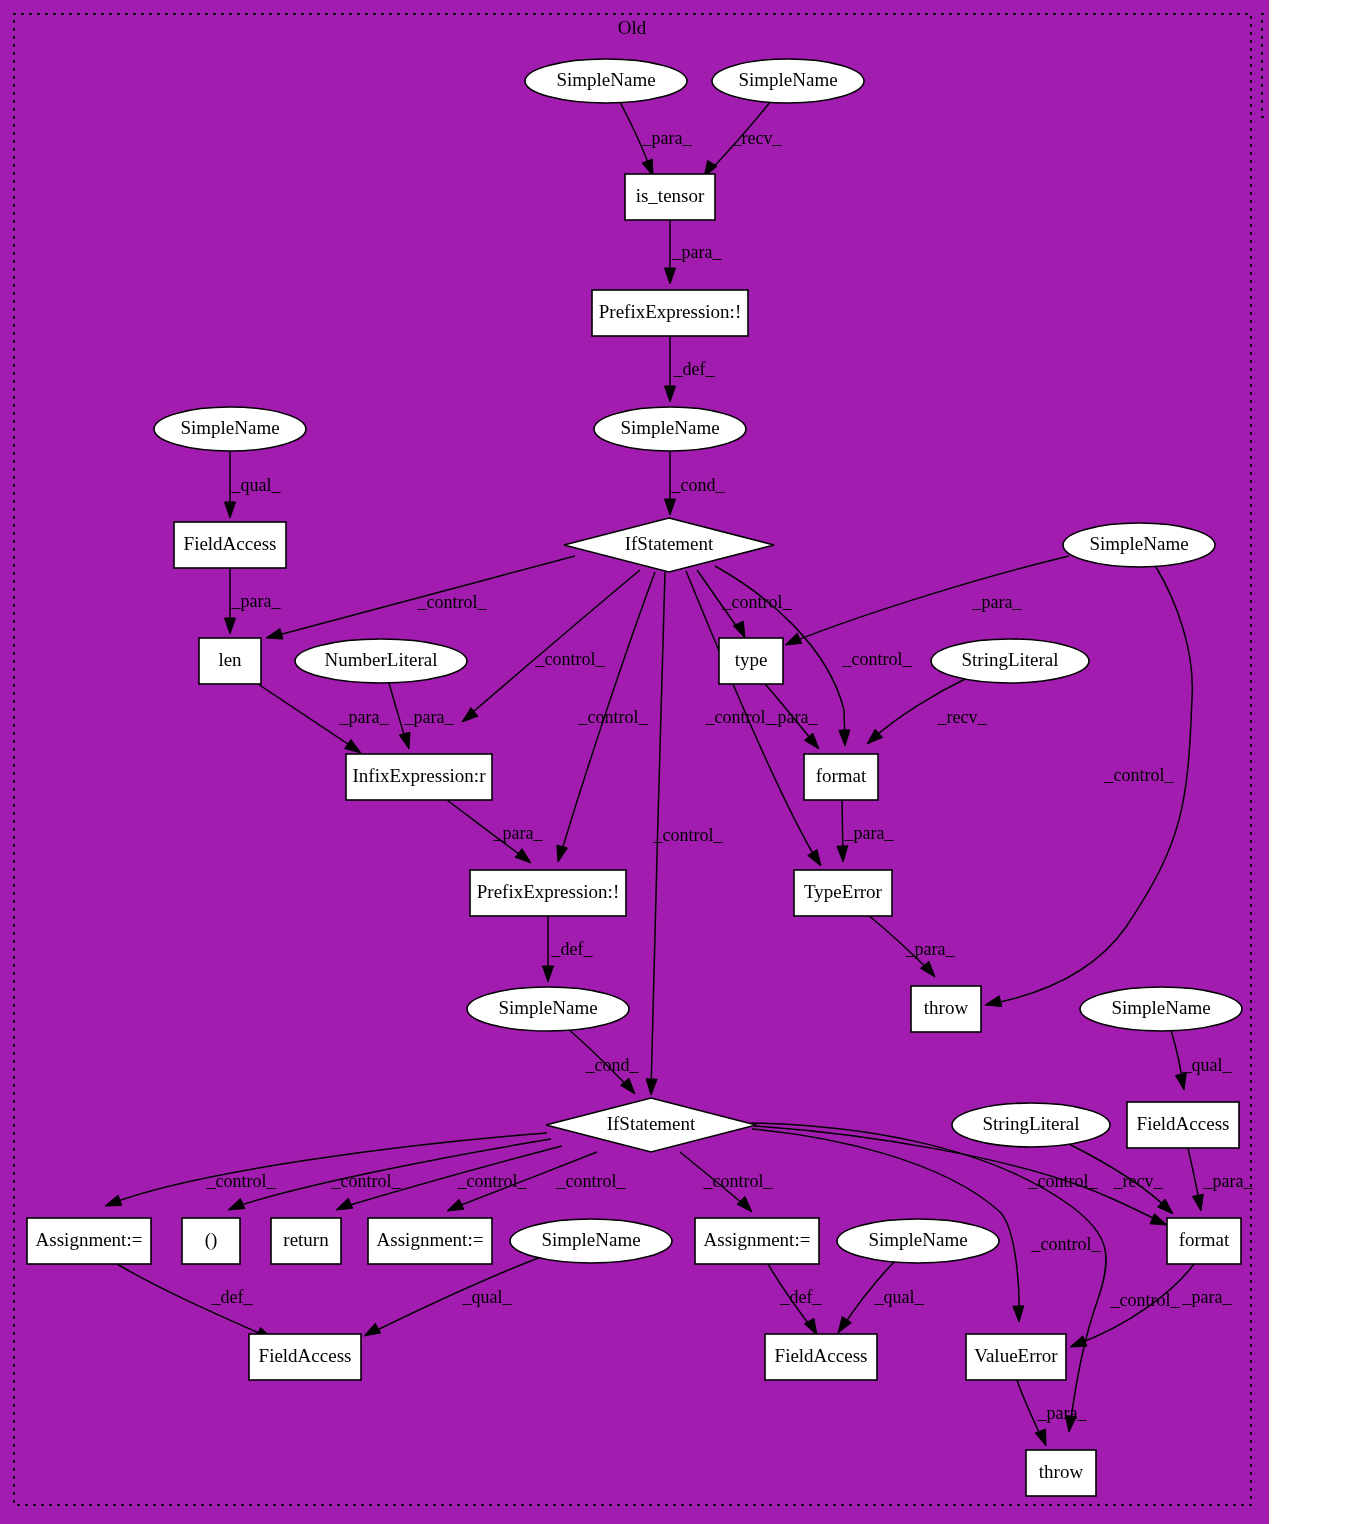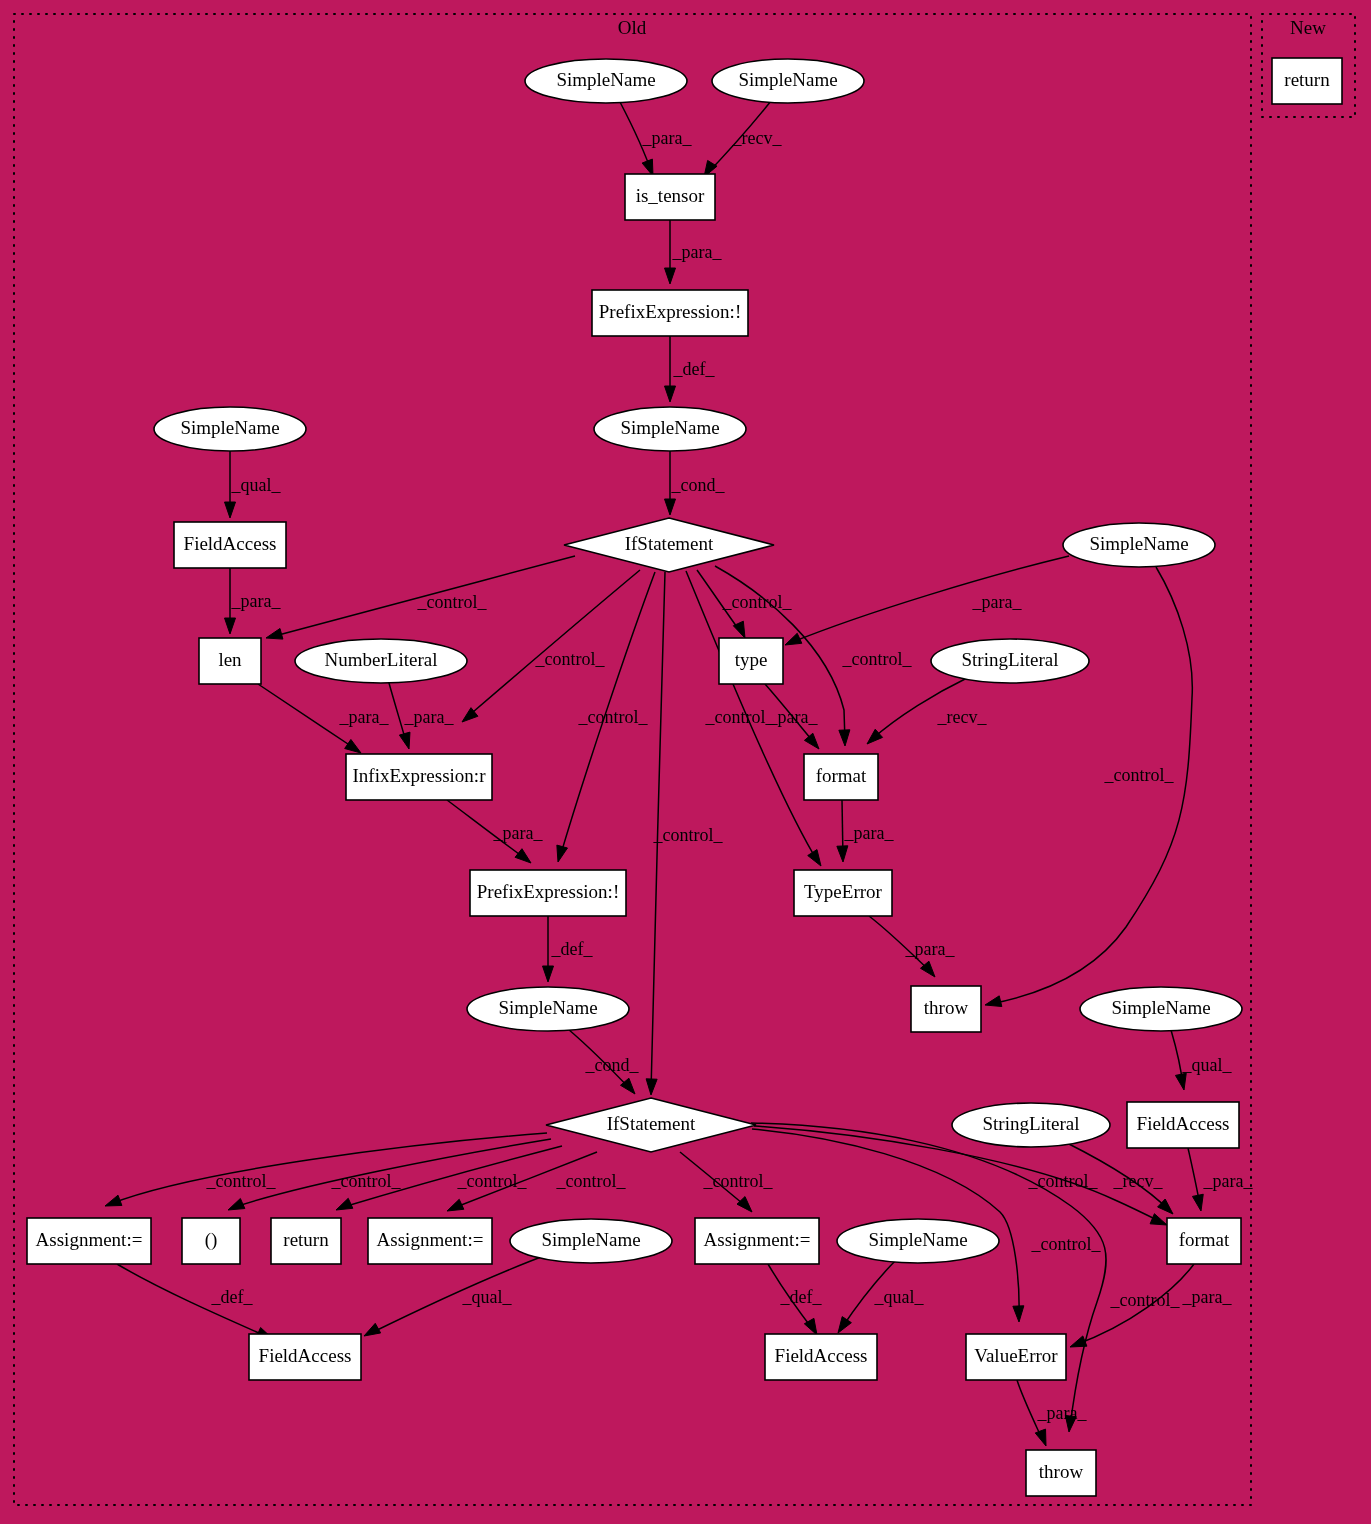--- a/index.html
+++ b/index.html
@@ -5,23 +5,23 @@
   html, body {
     margin: 0;
     padding: 0;
     background: #ffffff;
   }
   body {
     font-family: "Liberation Serif", "DejaVu Serif", serif;
   }
   #graph-root {
     position: relative;
-    width: 1371px;
+    width: 1269px;
     height: 1524px;
-    background: #be185d;
+    background: #a21caf;
     overflow: hidden;
   }
   svg#graph-canvas {
     display: block;
     width: 1371px;
     height: 1524px;
   }
   .cluster-border {
     fill: none;
     stroke: #000000;

